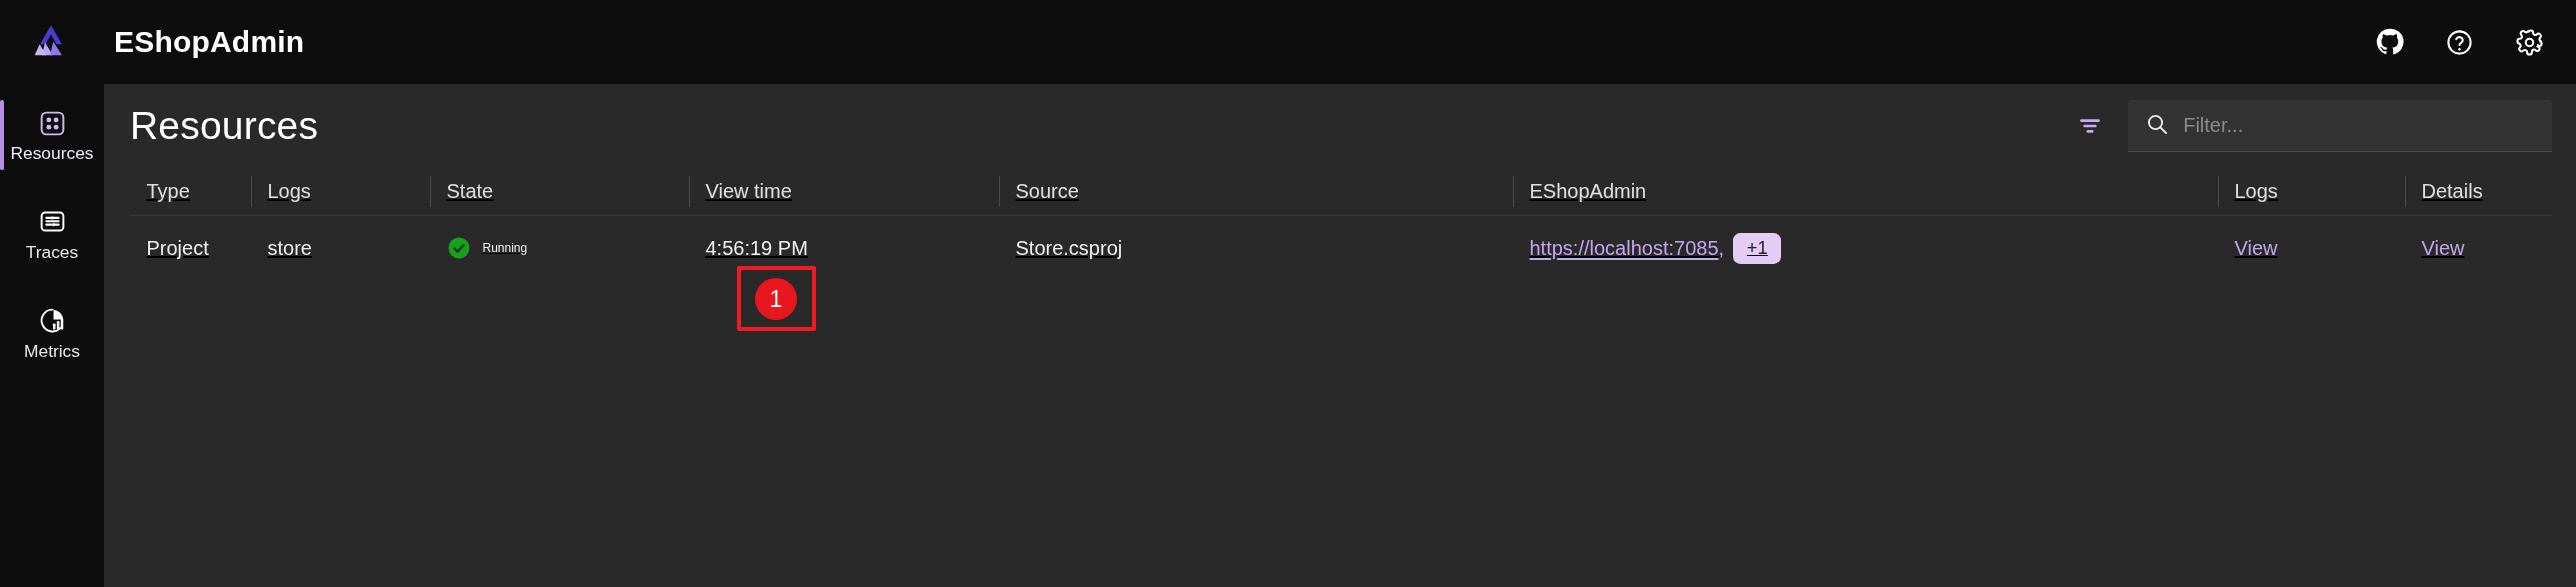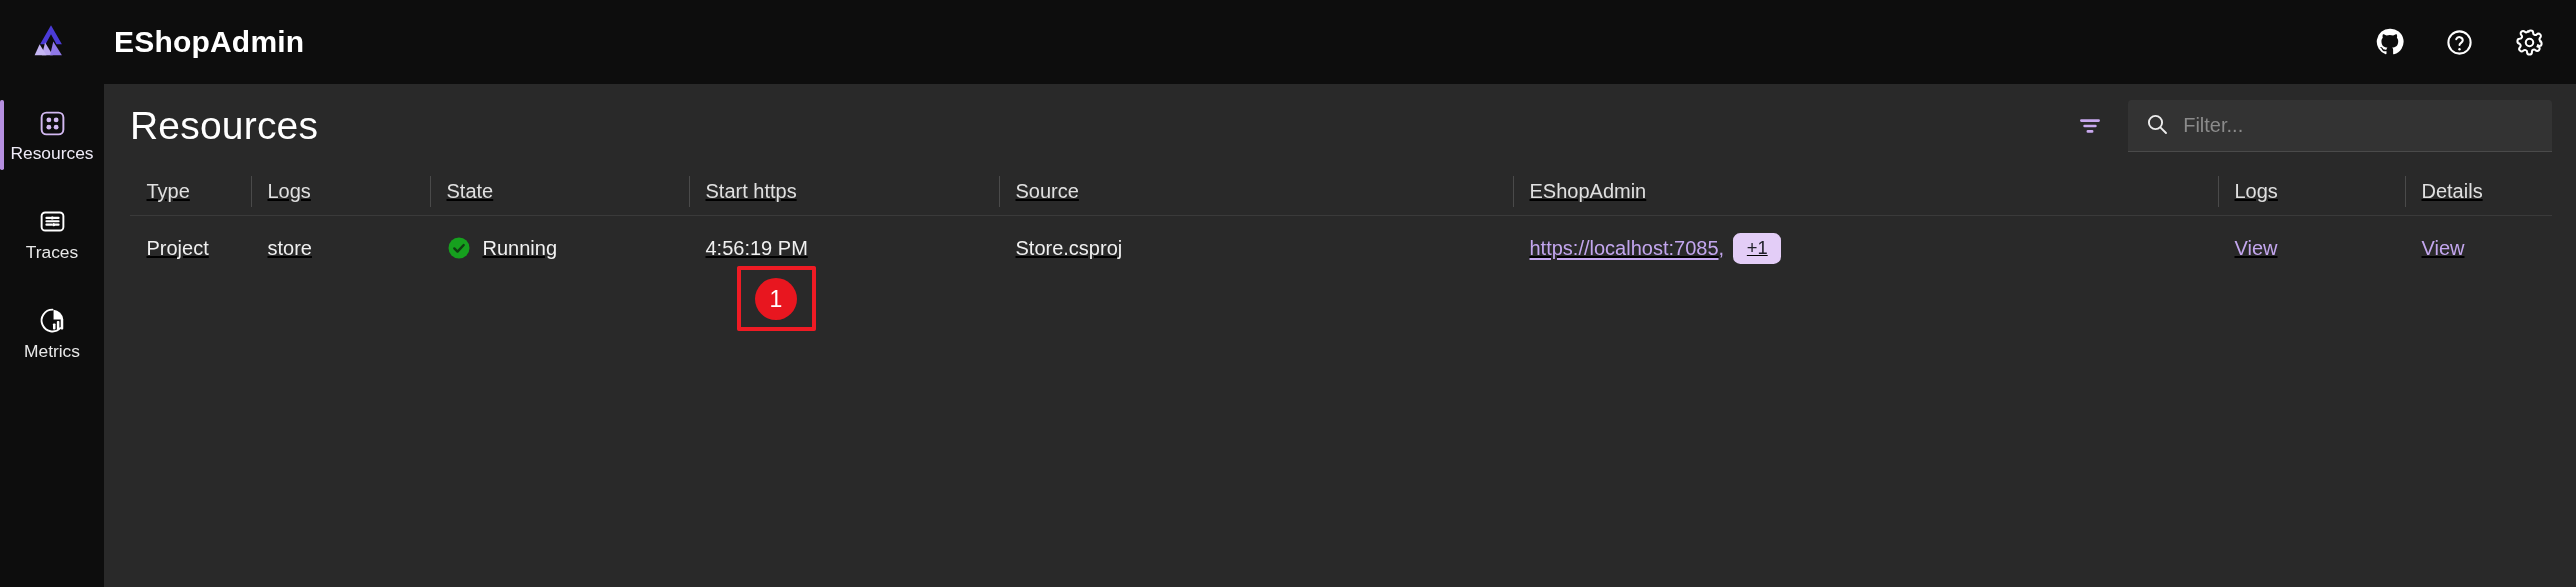--- a/index.html
+++ b/index.html
@@ -100,21 +100,21 @@
   .c-name   { width: 179px; flex: 0 0 179px; }
   .c-state  { width: 259px; flex: 0 0 259px; }
   .c-start  { width: 310px; flex: 0 0 310px; }
   .c-source { width: 514px; flex: 0 0 514px; }
   .c-end    { flex: 1 1 auto; min-width: 0; }
   .c-logs   { width: 187px; flex: 0 0 187px; }
   .c-det    { width: 147px; flex: 0 0 147px; }
 
   .state-cell { gap: 12px; }
   .state-dot { width: 24px; height: 24px; flex: 0 0 24px; }
-  .state-text { color: #f2f2f2; font-size: 20px; }
+  .state-text { color: #f2f2f2; font-size: 12px; }
 
   .endpoint-link {
     color: #c3a6ee; font-size: 20px; text-decoration: underline;
     text-underline-offset: 2.8px; cursor: pointer; white-space: nowrap;
   }
   .endpoint-comma { color: #c3a6ee; font-size: 20px; margin-right: 9.2px; }
   .plus-badge {
     display: inline-flex; align-items: center; justify-content: center;
     height: 31px; min-width: 48px; padding: 0 13px;
     background: #e3cdf7; color: #20202a; font-size: 18.3px;
@@ -241,21 +241,21 @@
           </div>
         </div>
       </div>
 
       <div class="table">
 
         <div class="trow thead">
           <div class="th c-type">Type</div>
           <div class="th c-name">Logs</div>
           <div class="th c-state">State</div>
-          <div class="th c-start">Start https</div>
+          <div class="th c-start">View time</div>
           <div class="th c-source">Source</div>
           <div class="th c-end">EShopAdmin</div>
           <div class="th c-logs">Logs</div>
           <div class="th c-det">Details</div>
         </div>
 
         <div class="trow tbody-row">
           <div class="td c-type">Project</div>
           <div class="td c-name">store</div>
 

